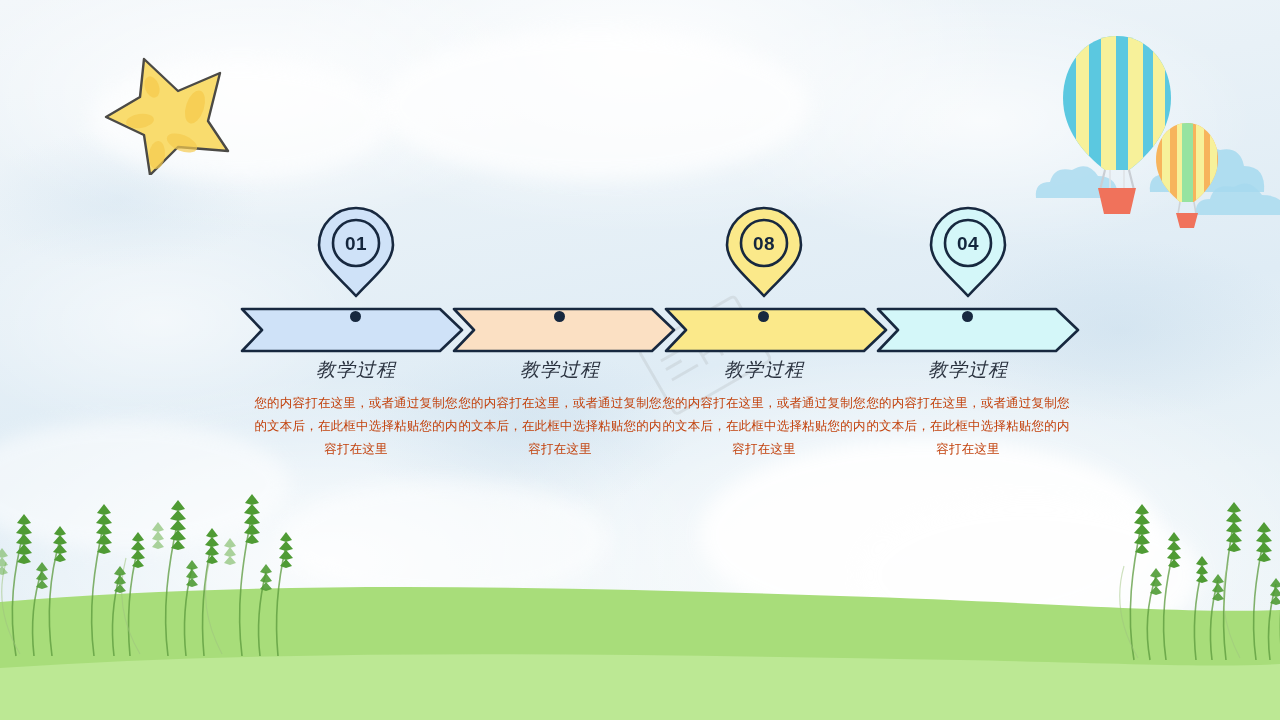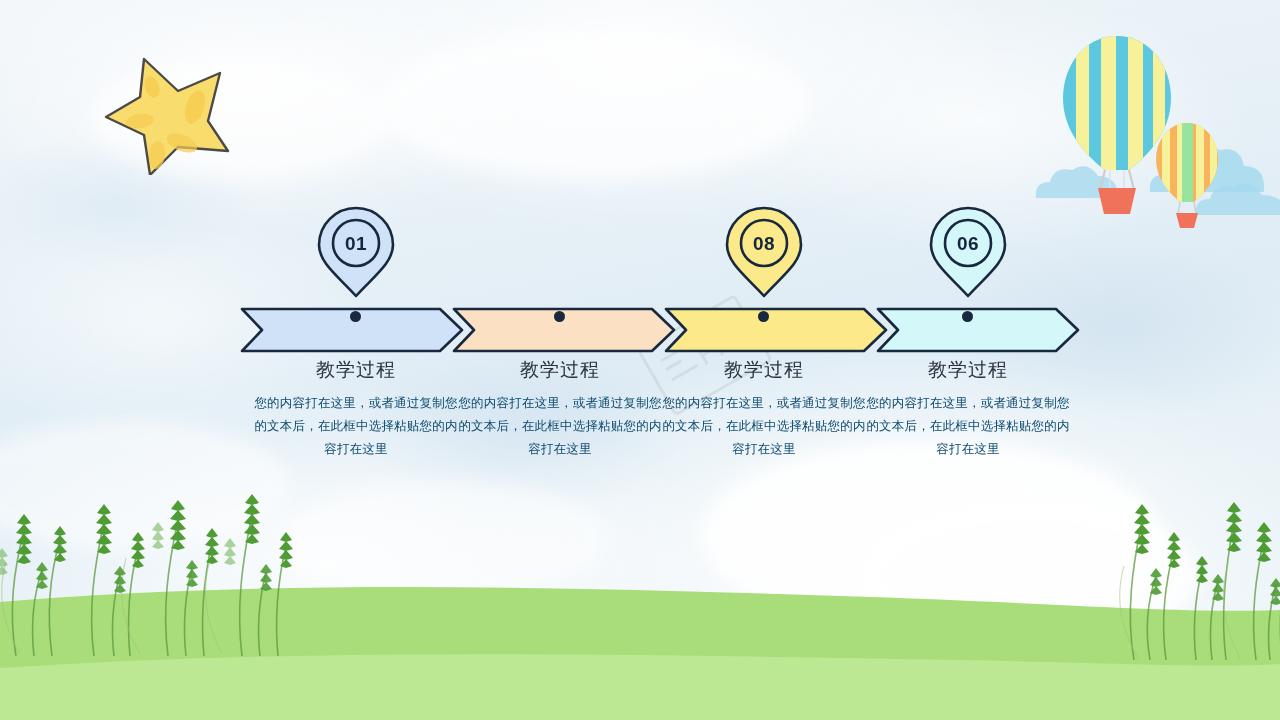--- a/index.html
+++ b/index.html
@@ -62,23 +62,24 @@
   .dots{position:absolute;left:0;top:305px;width:1280px;height:20px;}
   .dot{position:absolute;width:11px;height:11px;border-radius:50%;background:#17283f;top:6px;}
 
   
   .cols{position:absolute;left:0;top:358px;width:1280px;height:160px;}
   .col{position:absolute;width:208px;text-align:center;}
   .col .title{
     font-size:19px;color:#2b3340;font-weight:500;letter-spacing:1px;
     margin:0 0 10px 0;line-height:1.2;
     font-family:"DejaVu Sans","Liberation Sans",sans-serif;
+    font-style:italic;
   }
   .col .body{
-    font-size:12.5px;color:#0c4a6e;line-height:1.85;letter-spacing:.2px;
+    font-size:12.5px;color:#c2410c;line-height:1.85;letter-spacing:.2px;
     margin:0;padding:0 2px;
     font-family:"DejaVu Sans","Liberation Sans",sans-serif;
   }
 </style>
 </head>
 <body>
 
 <div id="stage">
 
   <div class="sky"></div>
@@ -316,21 +317,21 @@
           <circle cx="39" cy="38" r="23" fill="none" stroke="#17283f" stroke-width="2.6"></circle>
         </svg>
         <span class="num">08</span>
       </div>
 
       <div class="pin" style="left:929px;">
         <svg viewBox="0 0 78 94">
           <path d="M39 3 C59.5 3 76 19.5 76 40 C76 58 56 72 39 91 C22 72 2 58 2 40 C2 19.5 18.5 3 39 3 Z" fill="#d4f7f9" stroke="#17283f" stroke-width="2.6" stroke-linejoin="round"></path>
           <circle cx="39" cy="38" r="23" fill="none" stroke="#17283f" stroke-width="2.6"></circle>
         </svg>
-        <span class="num">06</span>
+        <span class="num">04</span>
       </div>
     </div>
 
     <div class="cols">
 
       <div class="col" style="left:252px;">
         <p class="title">教学过程</p>
         <p class="body">您的内容打在这里，或者通过复制您的文本后，在此框中选择粘贴您的内容打在这里</p>
       </div>
 

